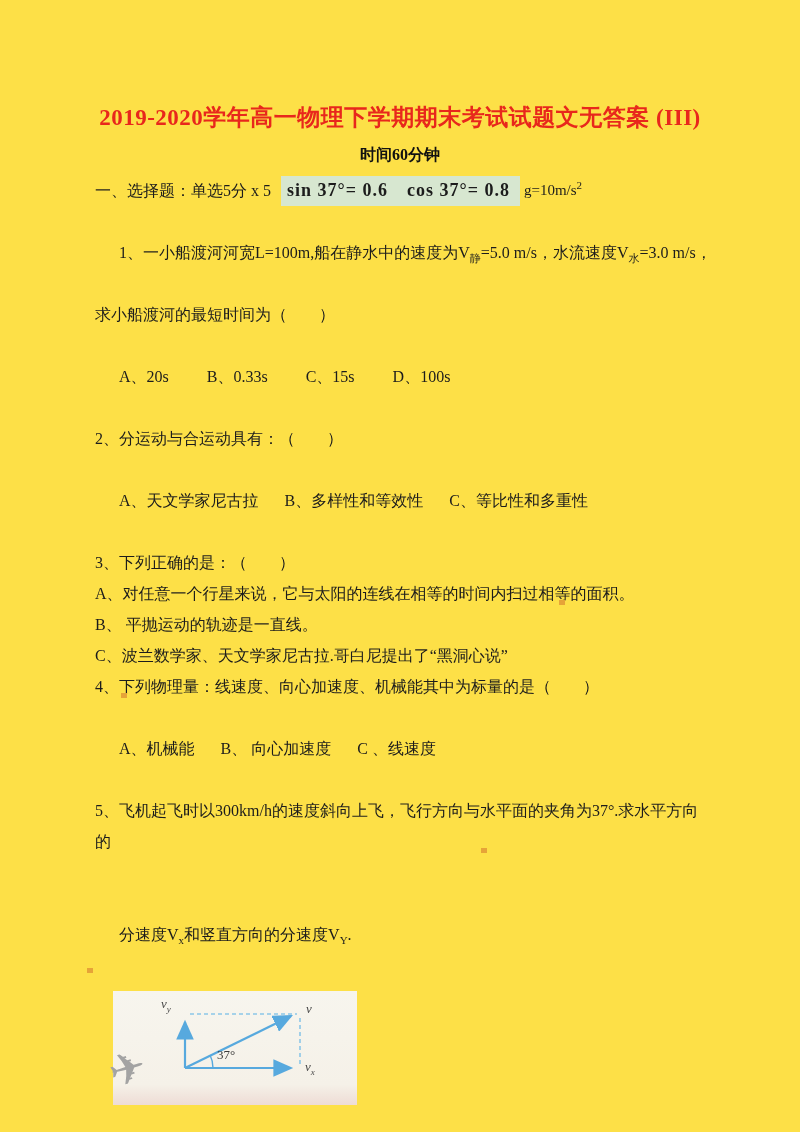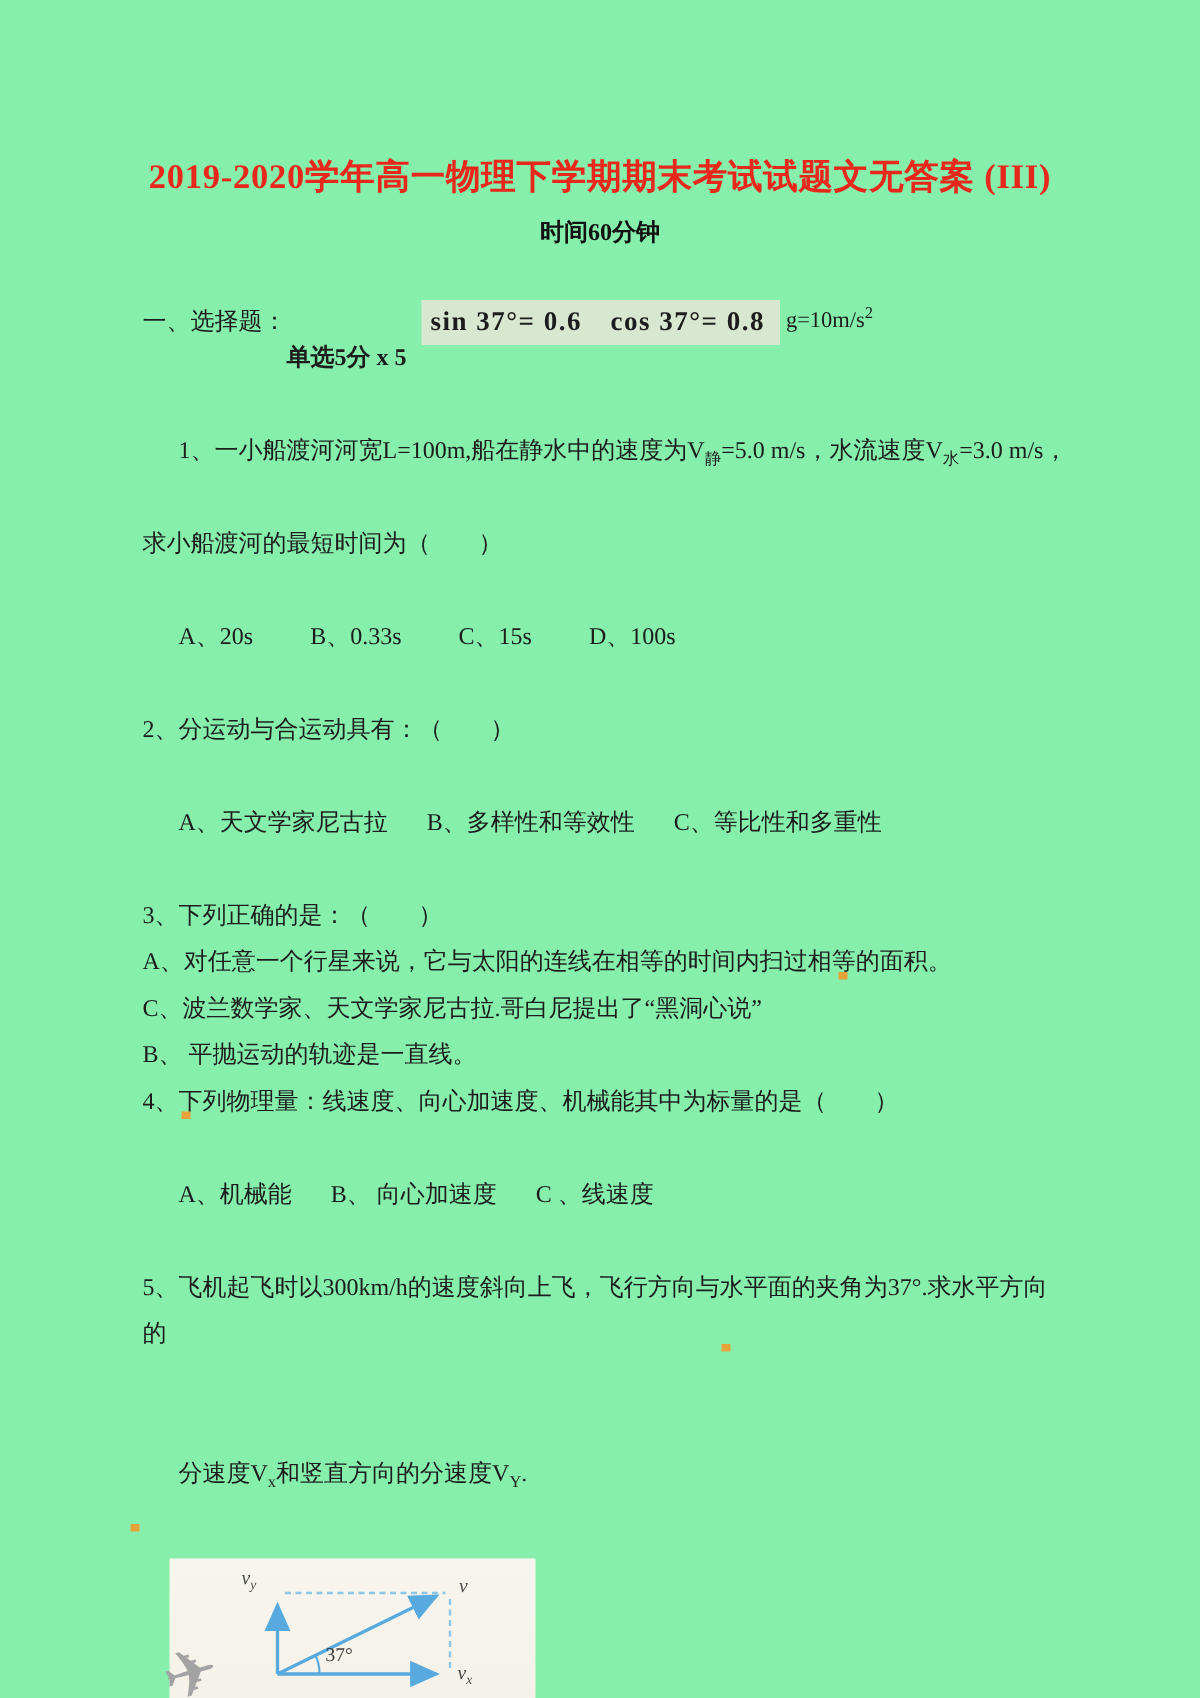--- a/index.html
+++ b/index.html
@@ -1,45 +1,45 @@
 <!DOCTYPE html>
 <html><head>
 <meta charset="utf-8">
 <style>
   html,body { margin:0; padding:0; background:#ffffff; }
   .page {
-    position:relative; width:800px; height:1132px; background:#86efac;
+    position:relative; width:800px; height:1132px; background:#fde047;
     font-family:"Liberation Serif","DejaVu Serif",serif;
     color:#1c1c1c; overflow:hidden;
   }
   .title {
     margin:0; padding-top:102px; text-align:center;
     font-size:23px; font-weight:bold; color:#e8271c; letter-spacing:0.5px;
   }
   .subtitle { margin-top:12px; text-align:center; font-size:16px; font-weight:bold; color:#111; }
   .content { padding:0 88px 0 95px; }
   .line {
     position:relative; min-height:31px; line-height:31px;
     font-size:16px; white-space:pre-wrap;
   }
-  .b { font-weight:bold;margin-top:48px; }
+  .b { font-weight:normal; }
   .sec1head { margin-top:9px; display:flex; align-items:center; }
   .hl {
     display:inline-block; background:#d7e7d0; padding:1px 10px 2px 6px;
     font-weight:bold; font-size:18px; letter-spacing:1px; line-height:27px; margin-left:10px;
   }
   .gnote { font-size:15px; margin-left:4px; }
   sub { font-size:11px; line-height:0; }
   sup { font-size:11px; line-height:0; }
   .opts span + span { margin-left:38px;margin-top:13px; }
   .opts.tight span + span { margin-left:26px; }
   .pm { position:absolute; width:6px; height:5px; background:#e6a438; bottom:4px; }
   
   .figure {
-    position:relative; width:244px; height:134px; margin:10px 0 7px 18px;
+    position:relative; width:244px; height:114px; margin:10px 0 7px 18px;
     background:linear-gradient(180deg,#f7f5ee 0%,#f5f1e8 82%,#eedcd5 100%);
   }
   .flabel {
     position:absolute; font-style:italic; font-size:13px; color:#4a4a4a;
     line-height:13px; white-space:nowrap;
   }
   .flabel sub { font-size:9px; }
   .angle-label { position:absolute; font-size:13px; color:#3a3a3a; line-height:13px; font-style:normal; }
   .plane {
     position:absolute; left:-4px; top:56px; font-size:44px; color:#a3a3a3;
@@ -70,22 +70,22 @@
       <span>A、20s</span><span>B、0.33s</span><span>C、15s</span><span>D、100s</span>
     </div>
 
     <div class="line">2、分运动与合运动具有：（　　）</div>
     <div class="line opts tight">
       <span>A、天文学家尼古拉</span><span>B、多样性和等效性</span><span>C、等比性和多重性</span>
     </div>
 
     <div class="line">3、下列正确的是：（　　）</div>
     <div class="line"><span>A、对任意一个行星来说，它与太阳的连线在相等的时间内扫过相等的面积。</span><i class="pm" style="left:464px"></i></div>
+    <div class="line">B、 平抛运动的轨迹是一直线。</div>
     <div class="line">C、波兰数学家、天文学家尼古拉.哥白尼提出了“黑洞心说”</div>
-    <div class="line">B、 平抛运动的轨迹是一直线。</div>
 
     <div class="line"><span>4、下列物理量：线速度、向心加速度、机械能其中为标量的是（　　）</span><i class="pm" style="left:26px"></i></div>
     <div class="line opts tight">
       <span>A、机械能</span><span>B、 向心加速度</span><span>C 、线速度</span>
     </div>
 
     <div class="line"><span>5、飞机起飞时以300km/h的速度斜向上飞，飞行方向与水平面的夹角为37°.求水平方向的</span><i class="pm" style="left:386px"></i></div>
     <div class="line">
       <i class="pm" style="left:-8px;bottom:8px"></i>
       <span>分速度V</span><sub>x</sub><span>和竖直方向的分速度V</span><sub>Y</sub><span>.</span>

